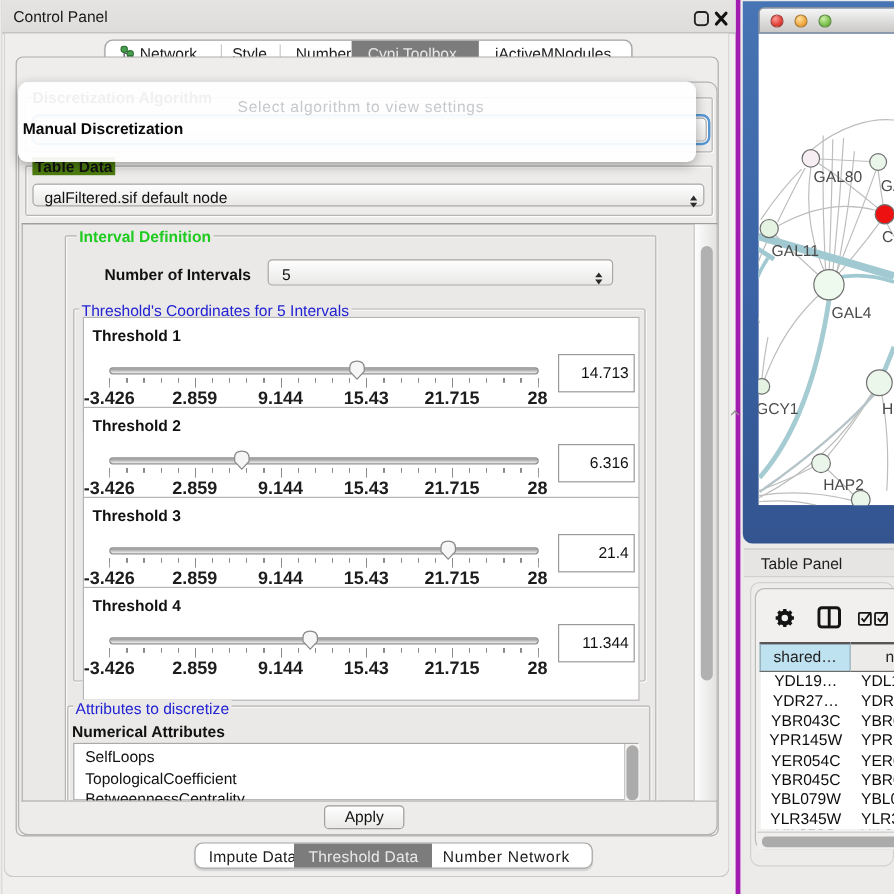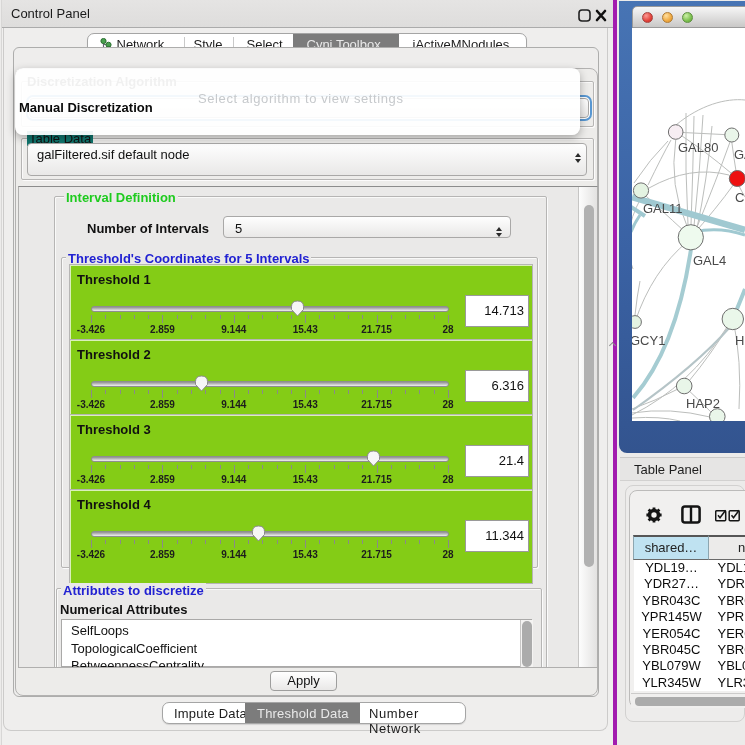--- a/index.html
+++ b/index.html
@@ -13,38 +13,38 @@
 
 .seg{background:#fff;border:1px solid #a5a5a5;border-radius:7px;box-shadow:0 1px 1px rgba(0,0,0,.12)}
 .seg i{position:absolute;top:3px;bottom:3px;width:1px;background:#c9c9c9}
 .seg b{font-weight:normal;color:#1c1c1c;top:2.5px;position:absolute}
 .dark{background:#7c7c7c;color:#e9e9e9 !important}
 
 #outerpane{left:11px;top:47px;width:586px;height:650px;border:1px solid #adadac;border-radius:6px;background:#eeedec}
 #innerpane{left:13px;top:68px;width:583px;height:628px;border:1px solid #b3b2b1;border-radius:8px;background:#edecea}
 
 .grp{border:1px solid #b6b5b4;box-shadow:inset 1px 1px 0 rgba(255,255,255,.7),1px 1px 0 rgba(255,255,255,.8);border-radius:2px}
-.gt{position:absolute;top:-8px;background:#0f766e;padding:0 2px;font-weight:normal;white-space:nowrap}
+.gt{position:absolute;top:-8px;background:#4d7c0f;padding:0 2px;font-weight:bold;white-space:nowrap}
 
 .combo{background:linear-gradient(#fefefe,#e9e8e7);border:1px solid #a9a8a7;border-radius:4px}
 .combo span{position:absolute;top:3px;white-space:nowrap}
 .arr{position:absolute;width:9px}
 .arr:before,.arr:after{content:"";position:absolute;left:0;border:3.5px solid transparent}
 .arr:before{top:0;border-bottom:4.5px solid #2a2a2a}
 .arr:after{top:9px;border-top:4.5px solid #2a2a2a}
 
-.tpanel{left:50px;width:464px;height:95px;border:1px solid #b6b5b4;box-shadow:inset 1px 1px 0 rgba(255,255,255,.7);background:#84cc16}
+.tpanel{left:50px;width:464px;height:95px;border:1px solid #b6b5b4;box-shadow:inset 1px 1px 0 rgba(255,255,255,.7);background:#ffffff}
 .ttl{left:7px;top:7px;font-weight:bold}
 .track{left:21px;top:41px;width:358px;height:5.5px;border:1px solid #8e8e8e;border-radius:3px;background:linear-gradient(#8f8f8f,#f0f0f0)}
 .mt{left:21px;top:50px;width:358px;height:4px;background:repeating-linear-gradient(to right,#8a8a8a 0 1px,transparent 1px 14.28px)}
 .Mt{left:21px;top:50px;width:358px;height:7.5px;background:repeating-linear-gradient(to right,#8a8a8a 0 1px,transparent 1px 71.4px)}
-.tl{top:59px;font-size:10px;font-weight:bold;transform:translateX(-50%);color:#1d1d1d}
+.tl{top:59px;font-size:15px;font-weight:bold;transform:translateX(-50%);color:#1d1d1d}
 .vbox{left:395px;top:30px;width:64px;height:32px;background:#fff;border:1px solid #9a9a99;text-align:right;line-height:30px;padding-right:4px}
 .thumb{top:35px}
-.bluet{color:#2222d2;font-weight:bold;white-space:nowrap}
+.bluet{color:#2222d2;font-weight:normal;white-space:nowrap}
 .trow{position:absolute;left:0;width:200px;height:16.4px;line-height:16.4px}
 .trow span{position:absolute;left:0;width:75px;text-align:center;position:absolute;color:#0d0d0d}
 .trow em{font-style:normal;position:absolute;left:83.5px;color:#0d0d0d}
 
 </style></head><body>
 <div id="root">
 <div id="win">
  <div id="tbar">
         <span>Control Panel</span>
   <svg style="left:576px;top:9px" width="30" height="13" viewBox="0 0 30 13">
@@ -58,43 +58,43 @@
   <svg style="left:11px;top:3.5px;position:absolute" width="15" height="14" viewBox="0 0 15 14">
     <path d="M4.5 3.5 V11 M4.5 6.5 H8 M4.5 10.5 H8" stroke="#667" stroke-width="1.2" fill="none"></path>
     <circle cx="4.5" cy="3" r="2.6" fill="#49a04f" stroke="#2d7033"></circle>
     <circle cx="9.5" cy="6.8" r="2.6" fill="#49a04f" stroke="#2d7033"></circle>
     <circle cx="9.5" cy="11" r="2.6" fill="#49a04f" stroke="#2d7033"></circle>
   </svg>
   <b style="left:29px">Network</b>
   <i style="left:96px"></i>
         <b style="left:106px">Style</b>
   <i style="left:145px"></i>
-        <b style="left:159px">Select</b>
+        <b style="left:159px">Number</b>
   <div class="dark" style="left:205px;top:0;width:106px;height:100%;"></div>
   <b class="dark" style="left:219px;background:none">Cyni Toolbox</b>
   <b style="left:325px">jActiveMNodules</b>
  </div>
  <div id="outerpane"></div>
  <div id="innerpane"></div>
 
  <div class="grp" style="left:19px;top:81px;width:573px;height:46px"></div>
  <span class="b" style="left:25px;top:74px;color:#333">Discretization Algorithm</span>
  <div style="left:24px;top:95px;width:566px;height:26px;border:2.5px solid #5897d2;border-radius:7px;background:#fff"></div>
  <div class="combo" style="left:27px;top:98px;width:560px;height:20px"></div>
 
  <div class="grp" style="left:19px;top:138px;width:573px;height:42px">
         <span class="gt" style="left:5px">Table Data</span>
       </div>
- <div class="combo" style="left:25px;top:143px;width:560px;height:33px">
+ <div class="combo" style="left:25px;top:153px;width:560px;height:19px">
    <span style="left:9px">galFiltered.sif default node</span>
    <span class="arr" style="left:547px;top:6px"></span>
  </div>
 
  <div style="left:13px;top:68px;width:565px;height:67px;background:rgba(255,255,255,.93);border-radius:8px;box-shadow:0 3px 9px rgba(0,0,0,.3)"></div>
- <span style="left:196px;top:91px;color:#c6c9cc;letter-spacing:.6px">Select algorithm to view settings</span>
+ <span style="left:196px;top:81px;color:#c6c9cc;letter-spacing:.6px">Select algorithm to view settings</span>
  <span class="b" style="left:17px;top:100px;color:#0a0a0a">Manual Discretization</span>
 
  <div id="spane" style="left:16px;top:186px;width:580px;height:482px;border:1px solid #b0afae;border-top-color:#8c8c8c;background:#eae9e8;overflow:hidden">
   <div class="grp" style="left:35px;top:9px;width:493px;height:520px"></div>
   <span class="b" style="left:45px;top:3px;color:#1ecb1e;background:#eae9e8;padding:0 2px">Interval Definition</span>
   <span class="b" style="left:68px;top:34px">Number of Intervals</span>
   <div class="combo" style="left:204px;top:29px;width:288px;height:22px">
     <span style="left:11px;top:4px">5</span>
     <span class="arr" style="left:272px;top:7px"></span>
   </div>
@@ -178,21 +178,21 @@
 BetweennessCentrality</div>
     <div style="left:458px;top:0;width:13px;height:48px;background:#f4f3f2;border-left:1px solid #c8c7c6;position:absolute"></div>
     <div style="left:459.5px;top:1px;width:10px;height:46px;background:#ababab;border-radius:5px;position:absolute"></div>
   </div>
  </div>
 
  <div style="left:576px;top:187px;width:19px;height:480px;background:linear-gradient(90deg,#fdfdfd,#e3e2e1);border-left:1px solid #c6c5c4"></div>
  <div style="left:582px;top:205px;width:10px;height:362px;background:#b1b1b1;border-radius:5px"></div>
 
  <div style="left:268px;top:671px;width:67px;height:20px;background:linear-gradient(#fff,#e9e8e7);border:1px solid #9e9e9d;border-radius:4px;text-align:center;line-height:18px">Apply</div>
- <div class="seg" style="left:160px;top:702px;width:304px;height:21.5px">
+ <div class="seg" style="left:160px;top:702px;width:332px;height:21.5px">
   <b style="left:11px;letter-spacing:.2px">Impute Data</b>
   <div class="dark" style="left:82px;top:0;width:115px;height:100%"></div>
   <b class="dark" style="left:94px;background:none;letter-spacing:.2px">Threshold Data</b>
   <b style="left:206px;letter-spacing:.6px">Number Network</b>
  </div>
 </div>
 
 <div style="left:610px;top:343px;width:5px;height:5px;border-left:1.5px solid #909090;border-top:1.5px solid #909090;transform:rotate(45deg)"></div>
 
 <div id="netwin" style="left:619px;top:1px;width:126px;height:452px;background:linear-gradient(180deg,#4774b4,#3a62a4 55%,#33548f);border-radius:0 0 0 8px">

